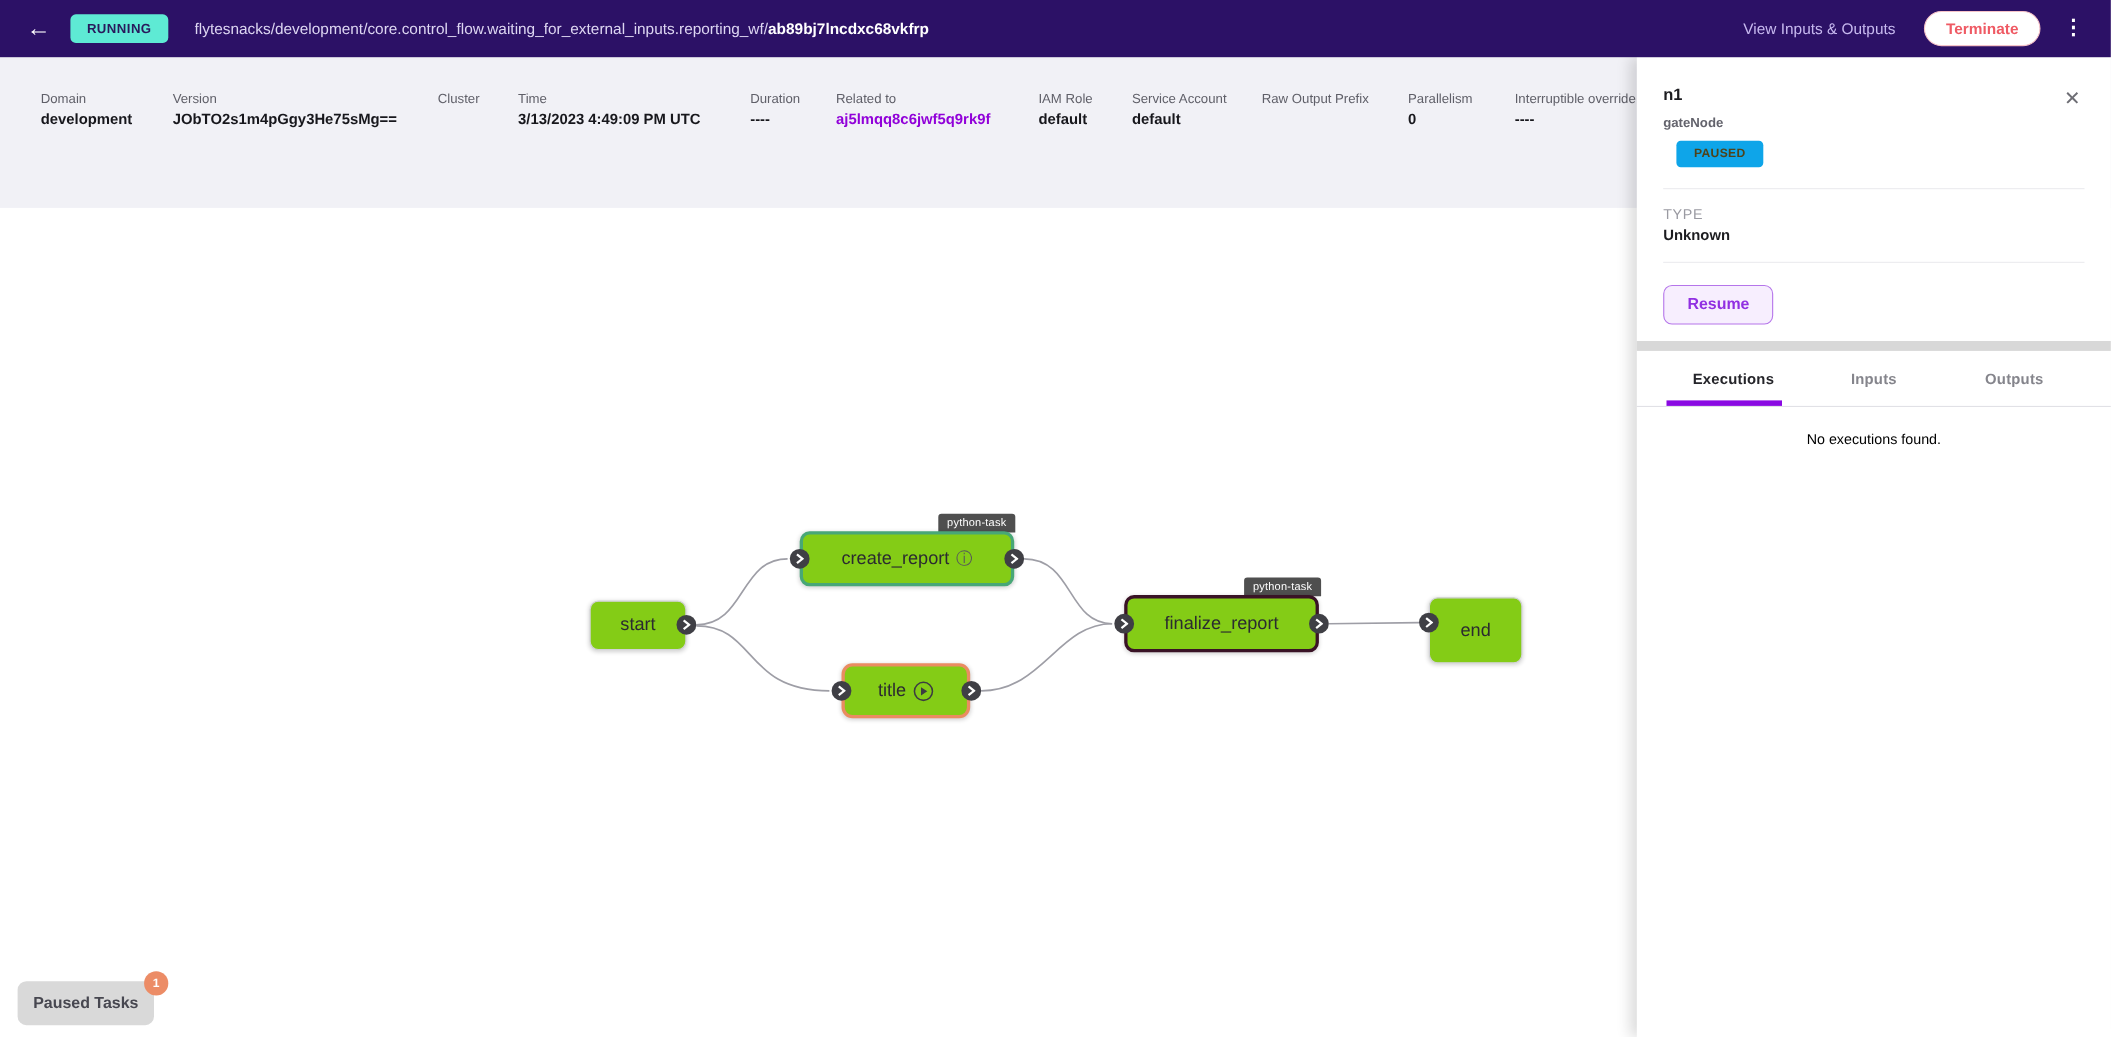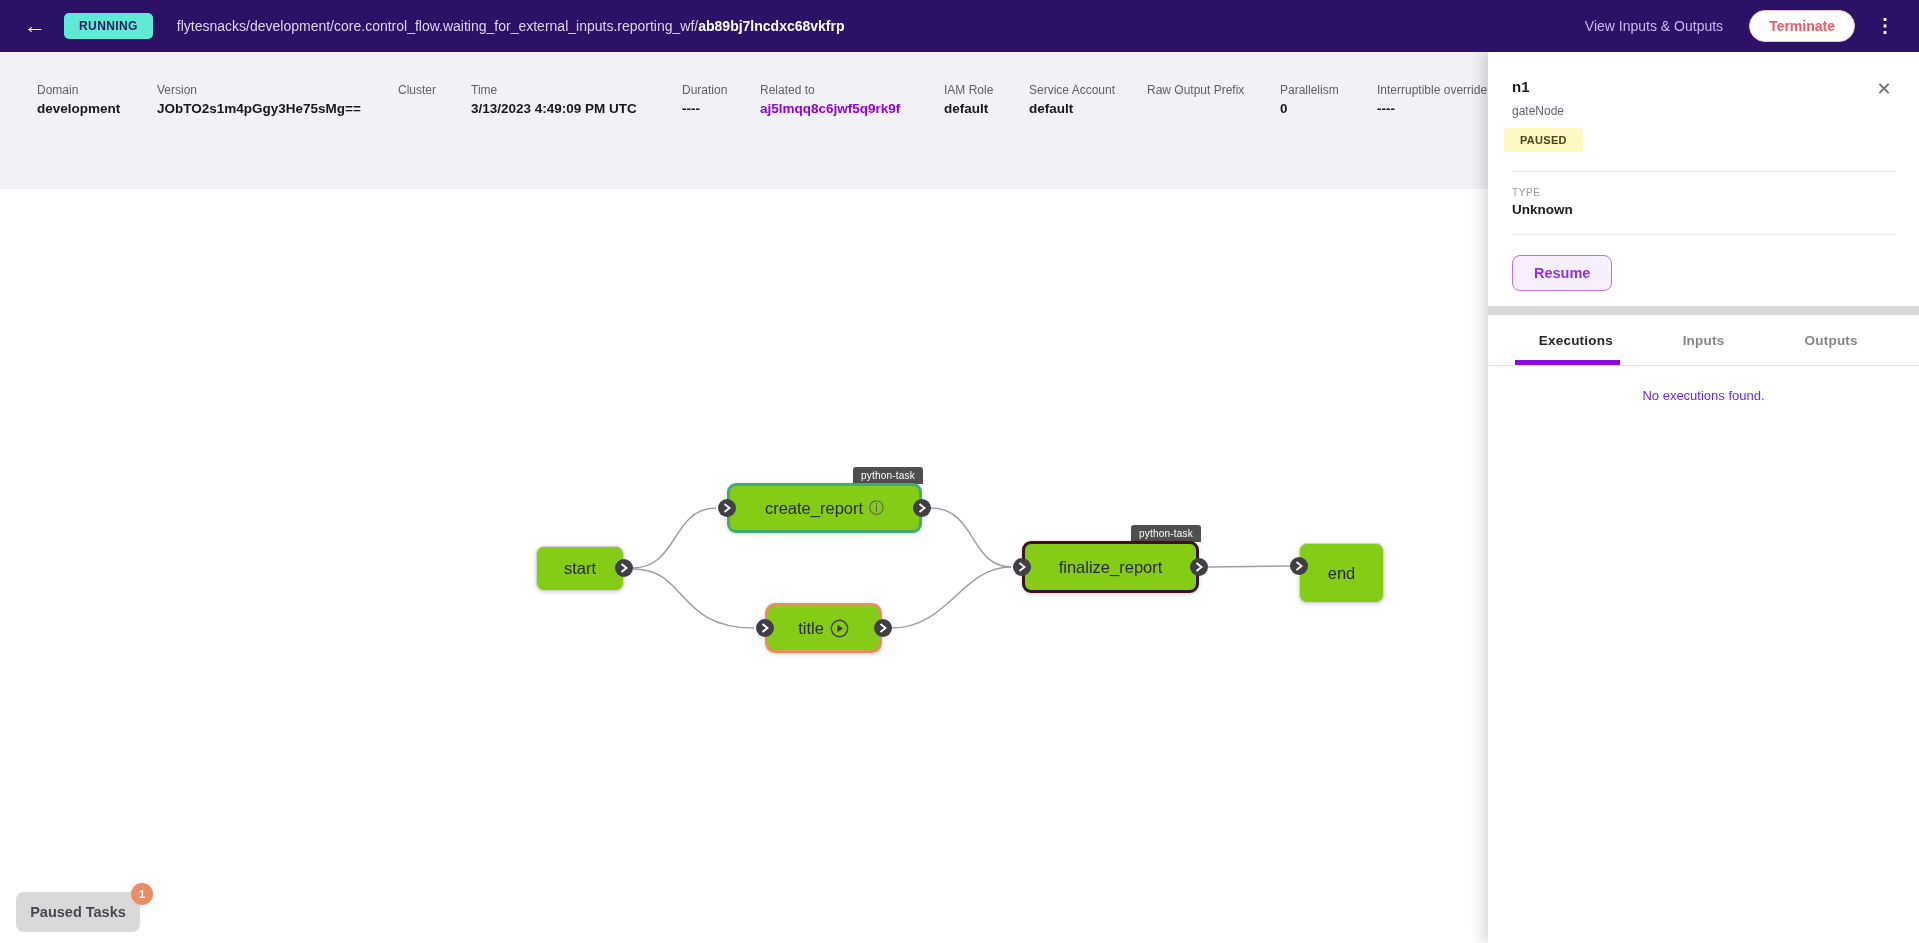--- a/index.html
+++ b/index.html
@@ -68,40 +68,40 @@
                   cursor:pointer; font-family:inherit; }
   .pt-badge { position:absolute; right:-13px; top:-9px; width:22px; height:22px; border-radius:50%;
               background:#ec8c66; color:#fff; font-size:11px; font-weight:700; display:flex;
               align-items:center; justify-content:center; }
 
   
   .panel { position:absolute; top:52px; right:0; width:431px; height:891px; background:#fff;
            box-shadow:-6px 0 12px rgba(0,0,0,.14); z-index:10; }
   .panel-head { padding:26px 24px 0 24px; position:relative; }
   .panel-title { font-size:15px; font-weight:700; color:#1c1c20; }
-  .panel-sub { font-size:12px; color:#63636c; margin-top:9px; }
+  .panel-sub { font-size:12px; color:#63636c; margin-top:9px;font-weight:bold; }
   .close-btn { position:absolute; top:26px; right:24px; width:22px; height:22px; border:none;
                background:transparent; color:#6e6e75; font-size:18px; cursor:pointer; line-height:22px; }
-  .status-paused { display:inline-block; background:#fef9c3; color:#4e431a; font-size:11px; font-weight:700;
-                   letter-spacing:.3px; padding:6px 16px; border-radius:4px; margin:10px 0 0 16px; }
+  .status-paused { display:inline-block; background:#0ea5e9; color:#4e431a; font-size:11px; font-weight:700;
+                   letter-spacing:.3px; padding:6px 16px; border-radius:4px; margin:10px 0 0 36px; }
   .panel-hr { border:none; border-top:1px solid #ebebef; margin:0 24px; }
   .hr1 { margin-top:19px; } .hr2 { margin-top:17px; }
   .type-block { padding:15px 24px 0 24px; }
-  .type-label { font-size:10px; color:#9a9aa2; letter-spacing:.6px; }
+  .type-label { font-size:13px; color:#9a9aa2; letter-spacing:.6px; }
   .type-value { font-size:13.5px; font-weight:700; color:#1c1c20; margin-top:4px; }
   .resume-btn { margin:20px 0 0 24px; background:#f7eefe; border:1px solid #b575ea; border-radius:8px;
                 color:#9130e2; font-size:14.5px; font-weight:700; padding:9px 21px; cursor:pointer;
                 font-family:inherit; }
   .panel-strip { margin-top:15px; width:100%; height:9px; background:#d8d8d8; }
   .panel-tabs { display:flex; padding:0 24px; height:51px; border-bottom:1px solid #e1e1e6; }
   .ptab { flex:1; display:flex; align-items:center; justify-content:center; font-size:13.5px;
           font-weight:700; color:#85858c; cursor:pointer; position:relative; letter-spacing:.2px;text-align:center; }
   .ptab.active { color:#25252a; }
   .ptab.active::after { content:""; position:absolute; left:3px; bottom:0; width:105px; height:5px; background:#8a09e2; }
-  .panel-empty { text-align:center; font-size:13px; color:#6d28d9; margin-top:22px; }
+  .panel-empty { text-align:center; font-size:13px; color:#000000; margin-top:22px; }
 </style>
 </head>
 <body>
 
 <div class="app">
 
   <header class="topbar">
     <button class="back-btn">
       <span>←</span>
     </button>

